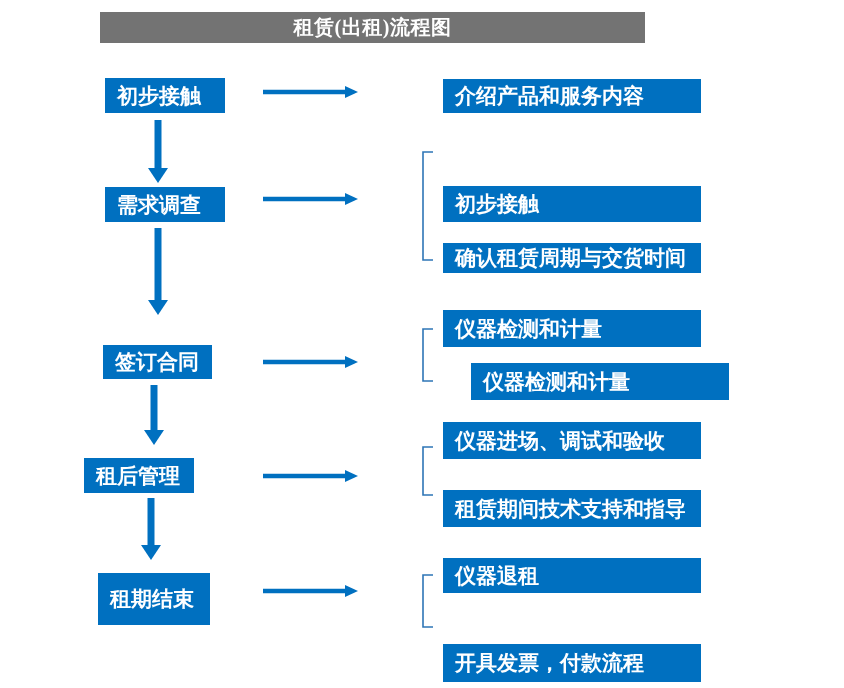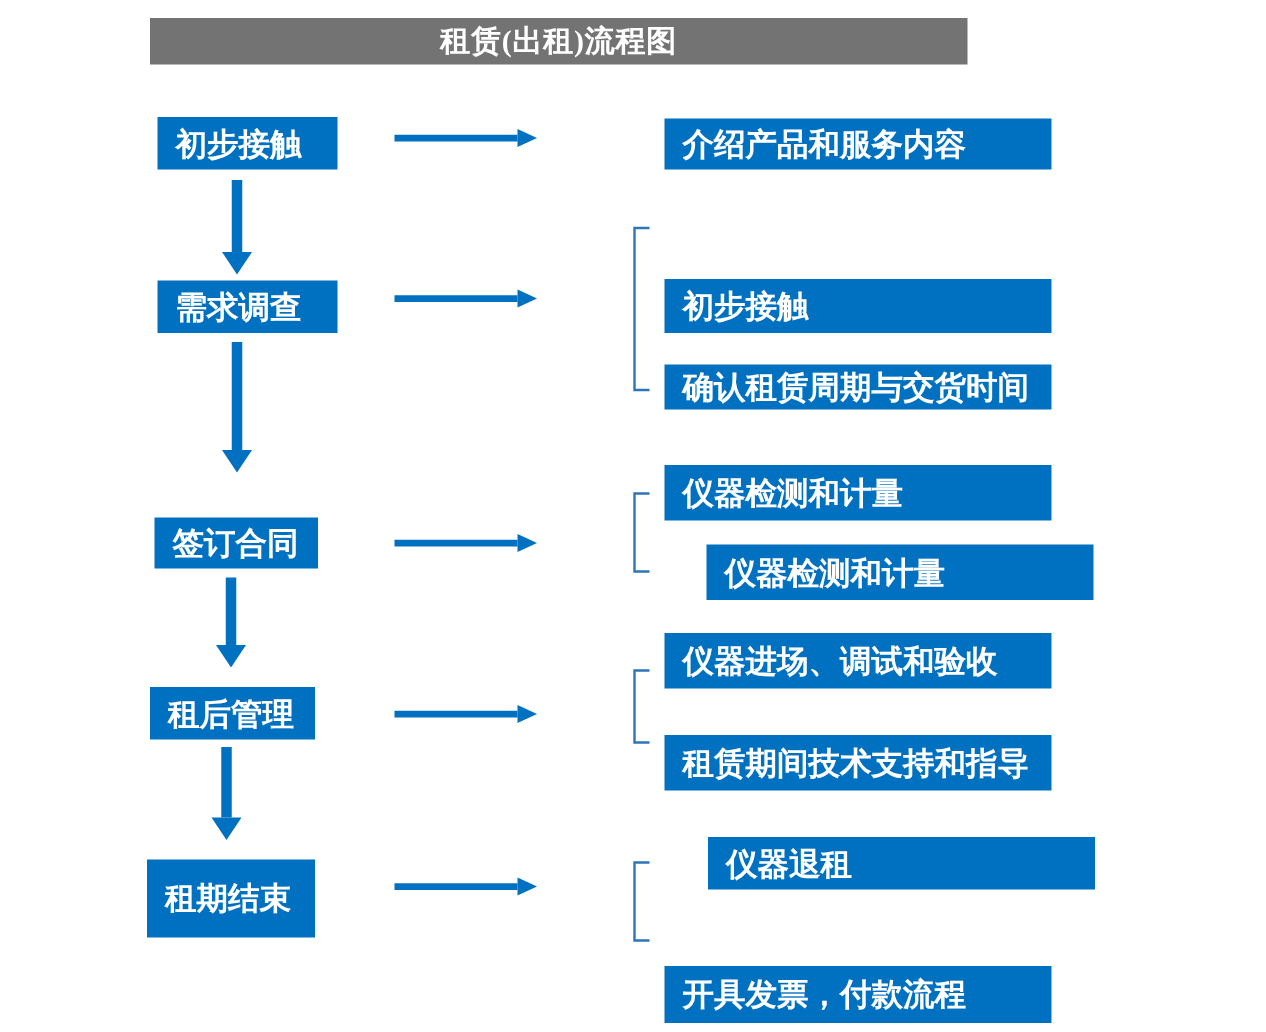--- a/index.html
+++ b/index.html
@@ -41,33 +41,33 @@
     display: flex;
     align-items: center;
     padding-left: 12px;
     box-sizing: border-box;
     white-space: nowrap;
   }
   
   #stage-0 { left: 105px; top: 78px;  width: 120px; height: 35px; }
   #stage-1 { left: 105px; top: 187px; width: 120px; height: 35px; }
   #stage-2 { left: 103px; top: 345px; width: 109px; height: 34px; }
-  #stage-3 { left: 100px; top: 458px; width: 110px; height: 35px; }
+  #stage-3 { left: 84px; top: 458px; width: 110px; height: 35px; }
   #stage-4 { left: 98px;  top: 573px; width: 112px; height: 52px; }
   
   .detail { left: 443px; width: 258px; }
   #detail-0-0 { top: 79px;  height: 34px; }
   #detail-1-0 { top: 133px; height: 36px; }
   #detail-1-1 { top: 186px; height: 36px; }
   #detail-1-2 { top: 243px; height: 30px; }
   #detail-2-0 { top: 310px; height: 37px; }
   #detail-2-1 { top: 363px; height: 37px; margin-left: 28px; }
   #detail-3-0 { top: 422px; height: 37px; }
   #detail-3-1 { top: 490px; height: 37px; }
-  #detail-4-0 { top: 558px; height: 35px; margin-left: 29px; }
+  #detail-4-0 { top: 558px; height: 35px; }
   #detail-4-1 { top: 644px; height: 38px; }
   .connector-layer {
     position: absolute;
     left: 0; top: 0;
     width: 844px;
     height: 688px;
     pointer-events: none;
   }
 </style>
 </head>

